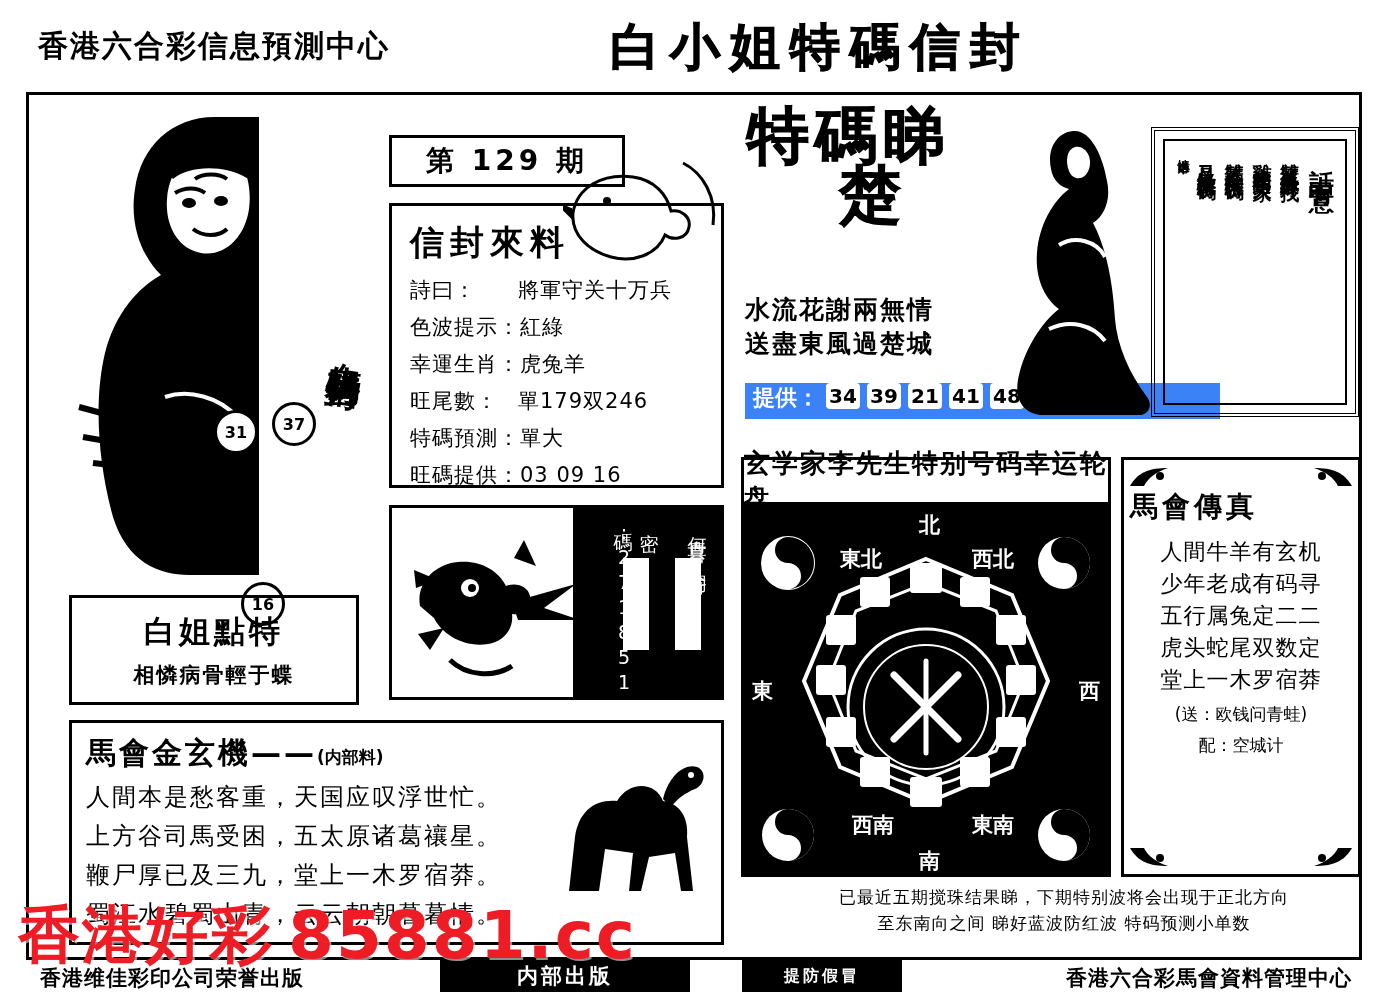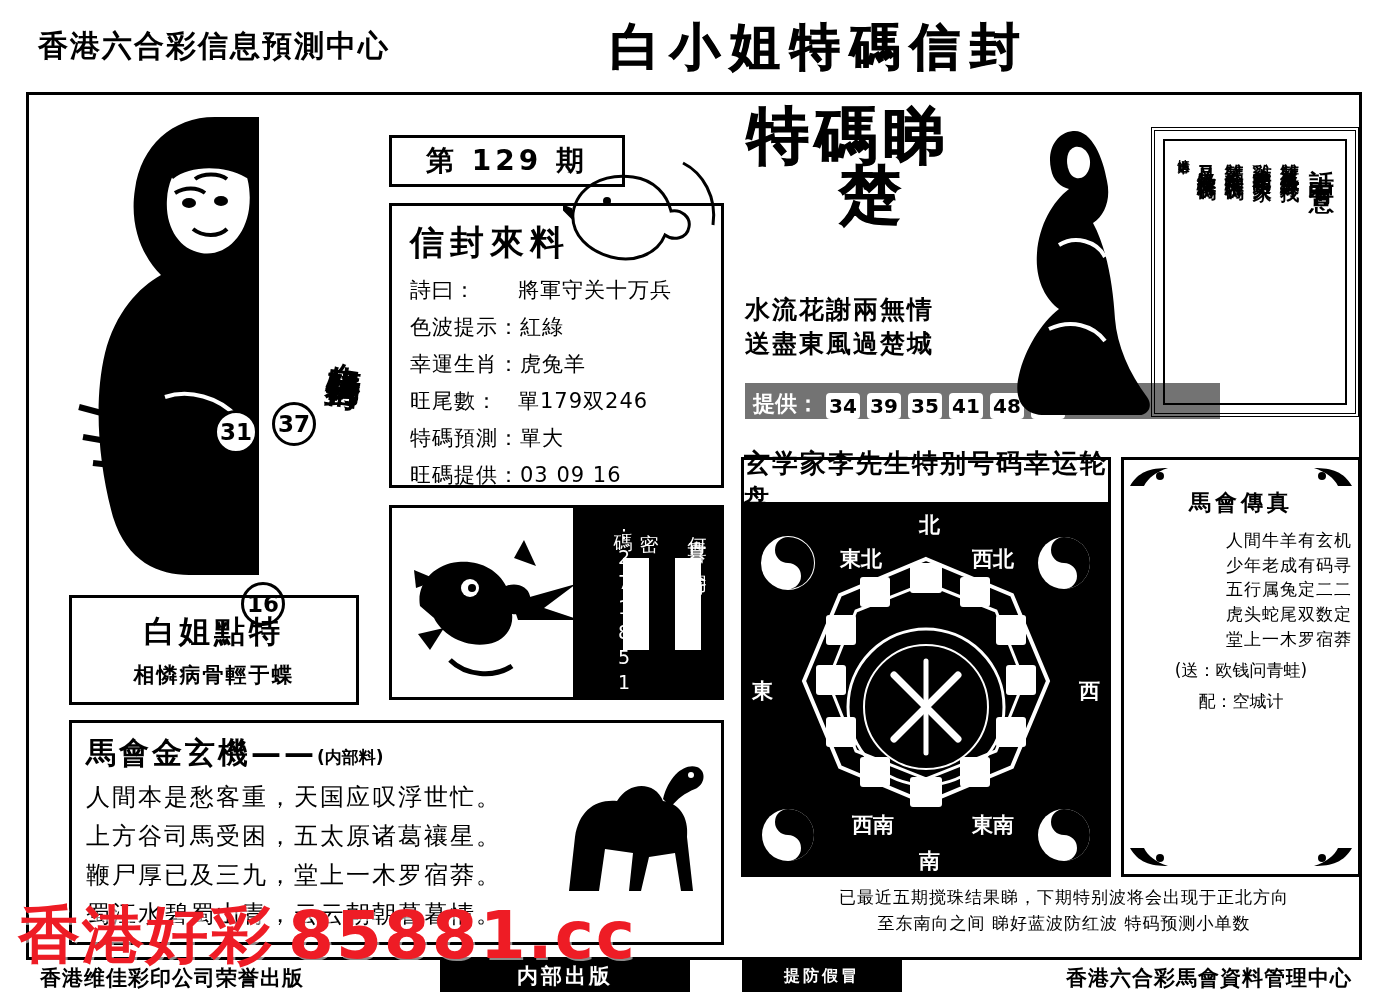--- a/index.html
+++ b/index.html
@@ -13,21 +13,21 @@
 
   
   .frame{position:absolute;left:26px;top:92px;width:1336px;height:868px;border:3px solid #000;box-sizing:border-box;}
 
   
   .lady{position:absolute;left:40px;top:12px;width:250px;height:470px;overflow:hidden;}
   .lady svg{display:block;}
   .vtitle{position:absolute;left:276px;top:240px;width:62px;font-size:34px;font-weight:bold;line-height:1.05;
           writing-mode:vertical-rl;text-orientation:upright;letter-spacing:2px;transform:rotate(8deg);}
   .ball{position:absolute;width:38px;height:38px;border:3px solid #000;border-radius:50%;
-        font-size:23px;font-weight:bold;display:flex;align-items:center;justify-content:center;background:#fff;}
+        font-size:16px;font-weight:bold;display:flex;align-items:center;justify-content:center;background:#fff;}
   .b1{left:185px;top:315px;}
   .b2{left:243px;top:307px;}
   .b3{left:212px;top:487px;}
 
   
   .issue{position:absolute;left:360px;top:40px;width:230px;height:46px;border:3px solid #000;
          display:flex;align-items:center;justify-content:center;font-size:28px;font-weight:bold;letter-spacing:4px;}
 
   
   .infobox{position:absolute;left:360px;top:108px;width:335px;height:285px;border:3px solid #000;box-sizing:border-box;padding:8px 0 0 0;}
@@ -55,22 +55,22 @@
   .poembox{position:absolute;left:40px;top:625px;width:655px;height:225px;border:3px solid #000;box-sizing:border-box;padding:10px 14px;}
   .poembox .ttl{font-size:30px;font-weight:bold;letter-spacing:3px;}
   .poembox .ttl small{font-size:17px;font-weight:bold;letter-spacing:0;}
   .poembox .pl{font-size:24px;letter-spacing:2px;margin-top:7px;white-space:nowrap;}
 
   
   .bigtitle{position:absolute;left:718px;top:12px;font-size:62px;font-weight:bold;letter-spacing:6px;line-height:0.95;
             -webkit-text-stroke:1px #000;}
   .bigtitle .l2{margin-left:92px;}
   .subpoem{position:absolute;left:716px;top:198px;font-size:25px;font-weight:bold;letter-spacing:2px;line-height:1.35;}
-  .supply{position:absolute;left:716px;top:288px;width:475px;height:36px;background:#737373;color:#fff;
-          display:flex;align-items:flex-end;font-size:22px;font-weight:bold;padding-left:8px;box-sizing:border-box;}
+  .supply{position:absolute;left:716px;top:288px;width:475px;height:36px;background:#3b82f6;color:#fff;
+          display:flex;align-items:flex-start;font-size:22px;font-weight:bold;padding-left:8px;box-sizing:border-box;}
   .supply .num{display:inline-flex;align-items:center;justify-content:center;width:34px;height:26px;background:#fff;color:#000;
                 border-radius:4px;margin-left:7px;font-size:20px;font-weight:bold;}
 
   
   .stamp{position:absolute;left:1122px;top:32px;width:208px;height:290px;border:4px double #000;box-sizing:border-box;padding:8px;}
   .stamp .inner{border:2px solid #000;width:100%;height:100%;box-sizing:border-box;padding:8px;display:flex;
                 flex-direction:row-reverse;justify-content:flex-start;}
   .stamp .sv{writing-mode:vertical-rl;text-orientation:upright;font-size:19px;font-weight:bold;letter-spacing:3px;margin-left:4px;line-height:1.25;}
   .stamp .sv.head{font-size:25px;letter-spacing:6px;}
   .stamp .sv.tiny{font-size:12px;letter-spacing:1px;}
@@ -83,22 +83,22 @@
   .wheelwrap .dir{position:absolute;color:#fff;font-size:21px;font-weight:bold;}
   .d-n{left:175px;top:6px;} .d-s{left:175px;bottom:4px;} .d-w{right:8px;top:172px;} .d-e{left:8px;top:172px;}
   .d-ne{left:228px;top:40px;font-size:15px;} .d-nw{left:96px;top:40px;font-size:15px;}
   .d-se{left:228px;bottom:40px;font-size:15px;} .d-sw{left:108px;bottom:40px;font-size:15px;}
 
   .wheelnote{position:absolute;left:712px;top:790px;width:646px;font-size:17px;line-height:1.5;letter-spacing:1px;}
   .wheelnote div{text-align:center;}
 
   
   .faxpanel{position:absolute;left:1092px;top:362px;width:240px;height:420px;border:3px solid #000;box-sizing:border-box;padding:8px 6px;}
-  .faxpanel .ft{text-align:center;font-size:22px;font-weight:bold;letter-spacing:4px;margin:20px 0 10px;}
-  .faxpanel .fl{text-align:right;font-size:17px;letter-spacing:1px;line-height:1.45;}
+  .faxpanel .ft{font-size:28px;font-weight:bold;letter-spacing:4px;margin:20px 0 10px;}
+  .faxpanel .fl{text-align:center;font-size:22px;letter-spacing:1px;line-height:1.45;}
   .faxpanel .fs{text-align:center;font-size:17px;margin-top:8px;}
   .corner{position:absolute;width:40px;height:22px;}
   .corner svg{display:block}
   .c-tl{left:6px;top:6px;} .c-tr{right:6px;top:6px;transform:scaleX(-1);}
   .c-bl{left:6px;bottom:6px;transform:scaleY(-1);} .c-br{right:6px;bottom:6px;transform:scale(-1,-1);}
 
   
   .footer{position:absolute;left:0;top:958px;width:1388px;height:44px;}
   .f-left{position:absolute;left:40px;top:6px;font-size:21px;font-weight:bold;letter-spacing:1px;}
   .f-mid1{position:absolute;left:440px;top:2px;width:250px;height:32px;background:#000;color:#fff;
@@ -227,21 +227,21 @@
 
     <div class="subpoem">
       <div>水流花謝兩無情</div>
       <div>送盡東風過楚城</div>
     </div>
 
     <div class="supply">
       <span>提供：</span>
       <span class="num">34</span>
       <span class="num">39</span>
-      <span class="num">35</span>
+      <span class="num">21</span>
       <span class="num">41</span>
       <span class="num">48</span>
       <span class="num">17</span>
     </div>
 
     <svg width="190" height="300" viewBox="0 0 190 300" style="position:absolute;left:960px;top:28px;">
       <path d="M84 8 C66 10 58 28 62 46 C64 58 72 64 80 66 C64 78 50 102 48 130 C46 156 56 176 70 186
                C52 200 36 226 30 252 C24 276 34 292 56 292 L150 292 C160 292 164 282 158 274
                C140 250 128 222 126 196 C124 162 118 126 104 100 C116 92 122 76 118 58 C114 34 102 6 84 8 Z" fill="#000"></path>
       <path d="M86 24 C96 22 104 34 100 46 C96 58 84 58 80 48 C76 38 78 26 86 24 Z" fill="#fff"></path>

